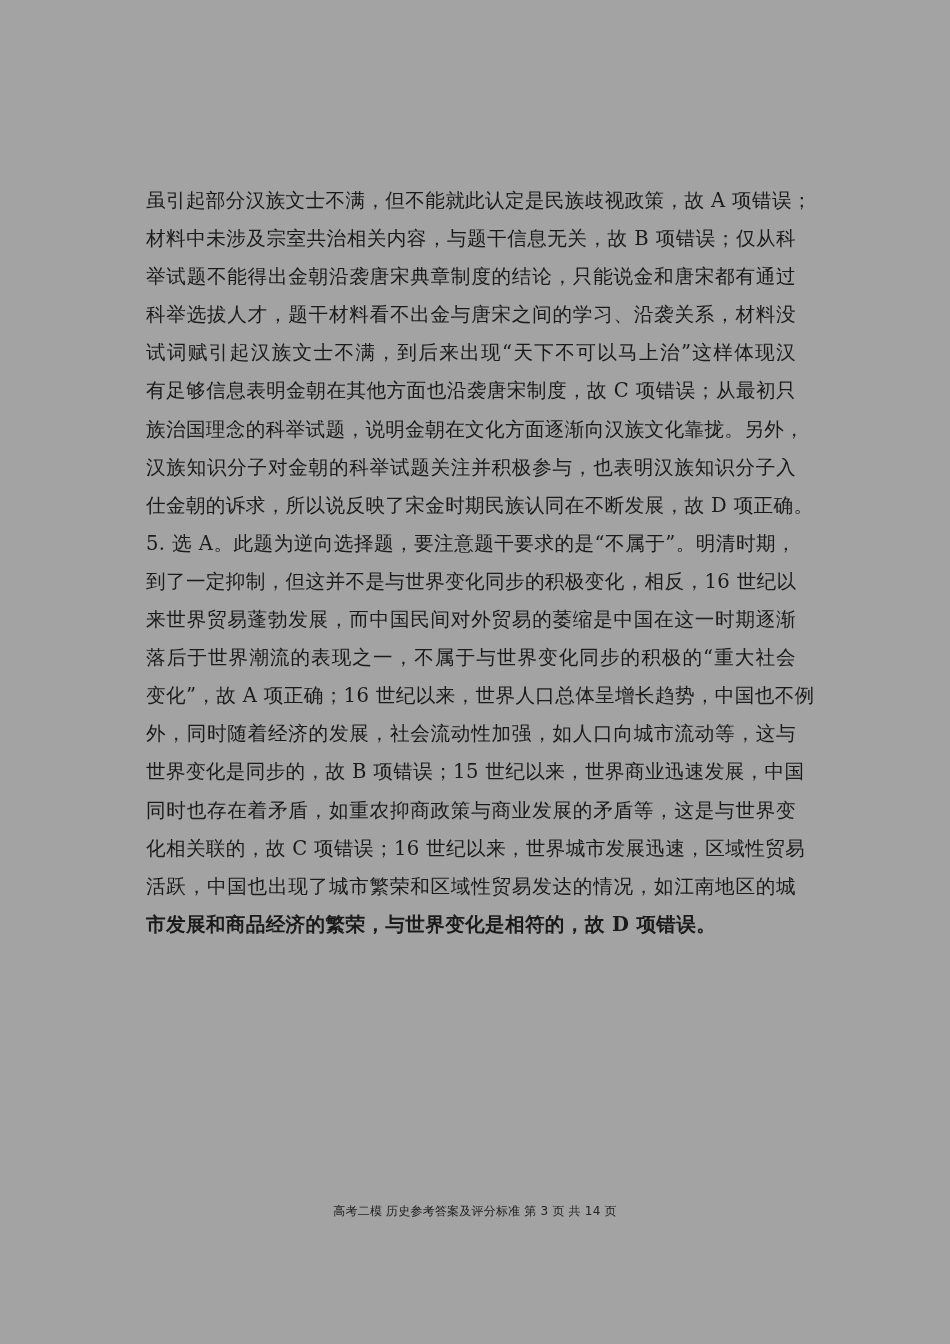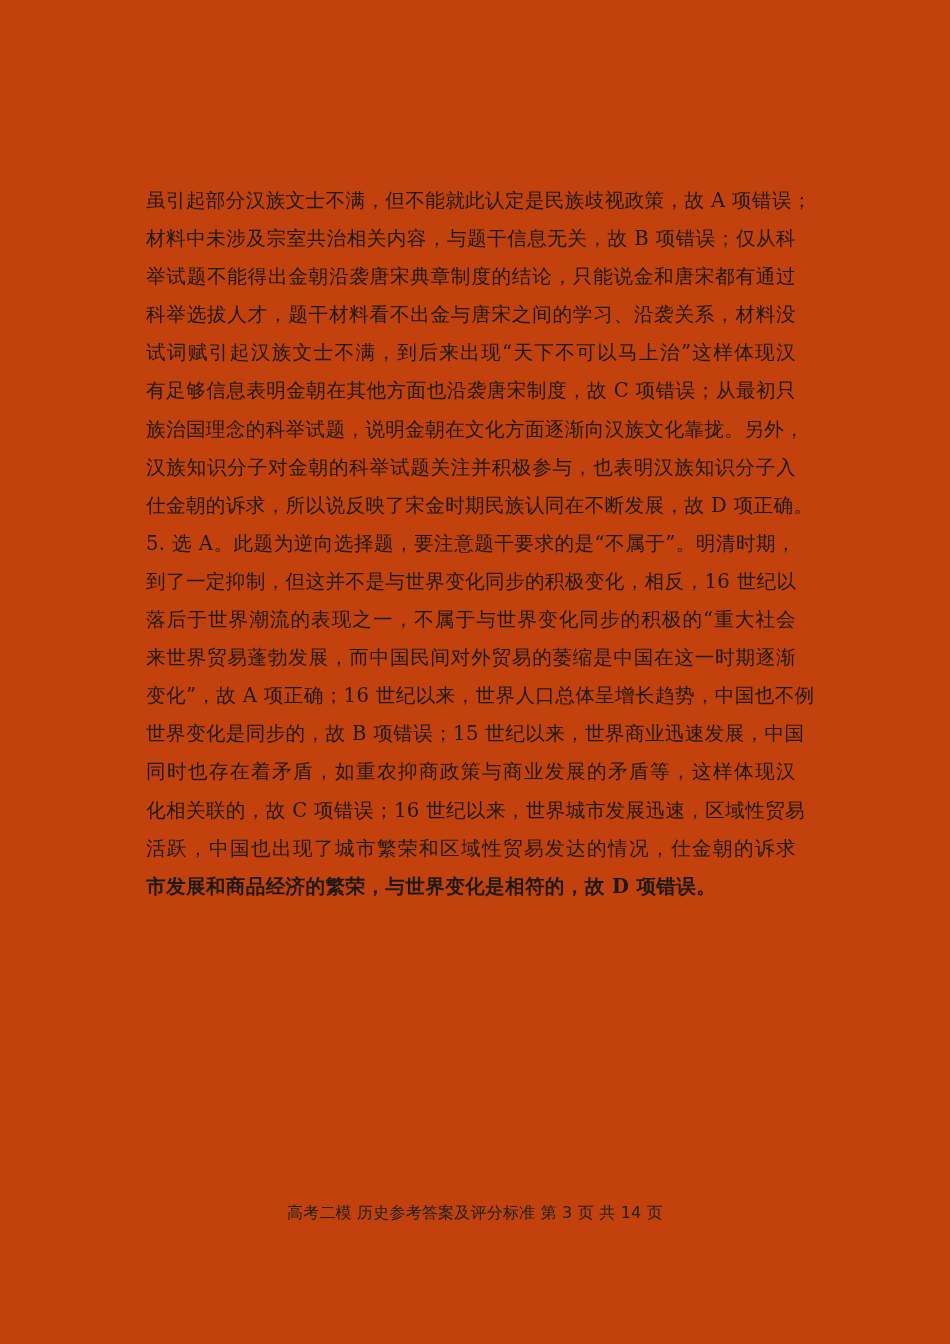--- a/index.html
+++ b/index.html
@@ -13,21 +13,21 @@
       position: relative;
       overflow: hidden;
       font-family: "DejaVu Serif", "Liberation Serif", serif;
       color: #1a1a1a;
     }
     .page {
       position: absolute;
       left: 0; top: 0;
       width: 950px;
       height: 1344px;
-      background: #c2410c;
+      background: #a3a3a3;
     }
     .body-text {
       position: absolute;
       left: 146px;
       top: 182px;
       width: 650px;
     }
     .line {
       height: 38.1px;
       line-height: 38.1px;
@@ -41,21 +41,21 @@
       text-align-last: left;
       font-weight: bold;
     }
     .footer {
       position: absolute;
       left: 0;
       width: 950px;
       top: 1203px;
       text-align: center;
       font-family: "DejaVu Sans", "Liberation Sans", sans-serif;
-      font-size: 16px;
+      font-size: 12px;
       color: #222222;
       letter-spacing: 0.2px;
       white-space: nowrap;
     }
   </style>
 </head>
 <body>
 
 <div class="page">
   <div class="body-text">
@@ -63,24 +63,25 @@
     <div class="line">材料中未涉及宗室共治相关内容，与题干信息无关，故 B 项错误；仅从科</div>
     <div class="line">举试题不能得出金朝沿袭唐宋典章制度的结论，只能说金和唐宋都有通过</div>
     <div class="line">科举选拔人才，题干材料看不出金与唐宋之间的学习、沿袭关系，材料没</div>
     <div class="line">试词赋引起汉族文士不满，到后来出现“天下不可以马上治”这样体现汉</div>
     <div class="line">有足够信息表明金朝在其他方面也沿袭唐宋制度，故 C 项错误；从最初只</div>
     <div class="line">族治国理念的科举试题，说明金朝在文化方面逐渐向汉族文化靠拢。另外，</div>
     <div class="line">汉族知识分子对金朝的科举试题关注并积极参与，也表明汉族知识分子入</div>
     <div class="line">仕金朝的诉求，所以说反映了宋金时期民族认同在不断发展，故 D 项正确。</div>
     <div class="line">5. 选 A。此题为逆向选择题，要注意题干要求的是“不属于”。明清时期，</div>
     <div class="line">到了一定抑制，但这并不是与世界变化同步的积极变化，相反，16 世纪以</div>
+    <div class="line">来世界贸易蓬勃发展，而中国民间对外贸易的萎缩是中国在这一时期逐渐</div>
     <div class="line">落后于世界潮流的表现之一，不属于与世界变化同步的积极的“重大社会</div>
-    <div class="line">来世界贸易蓬勃发展，而中国民间对外贸易的萎缩是中国在这一时期逐渐</div>
     <div class="line">变化”，故 A 项正确；16 世纪以来，世界人口总体呈增长趋势，中国也不例</div>
+    <div class="line">外，同时随着经济的发展，社会流动性加强，如人口向城市流动等，这与</div>
     <div class="line">世界变化是同步的，故 B 项错误；15 世纪以来，世界商业迅速发展，中国</div>
-    <div class="line">同时也存在着矛盾，如重农抑商政策与商业发展的矛盾等，这样体现汉</div>
+    <div class="line">同时也存在着矛盾，如重农抑商政策与商业发展的矛盾等，这是与世界变</div>
     <div class="line">化相关联的，故 C 项错误；16 世纪以来，世界城市发展迅速，区域性贸易</div>
-    <div class="line">活跃，中国也出现了城市繁荣和区域性贸易发达的情况，仕金朝的诉求</div>
+    <div class="line">活跃，中国也出现了城市繁荣和区域性贸易发达的情况，如江南地区的城</div>
     <div class="line last">市发展和商品经济的繁荣，与世界变化是相符的，故 D 项错误。</div>
   </div>
 
   <div class="footer">高考二模  历史参考答案及评分标准  第 3 页  共 14 页</div>
 </div>
 
 </body></html>

